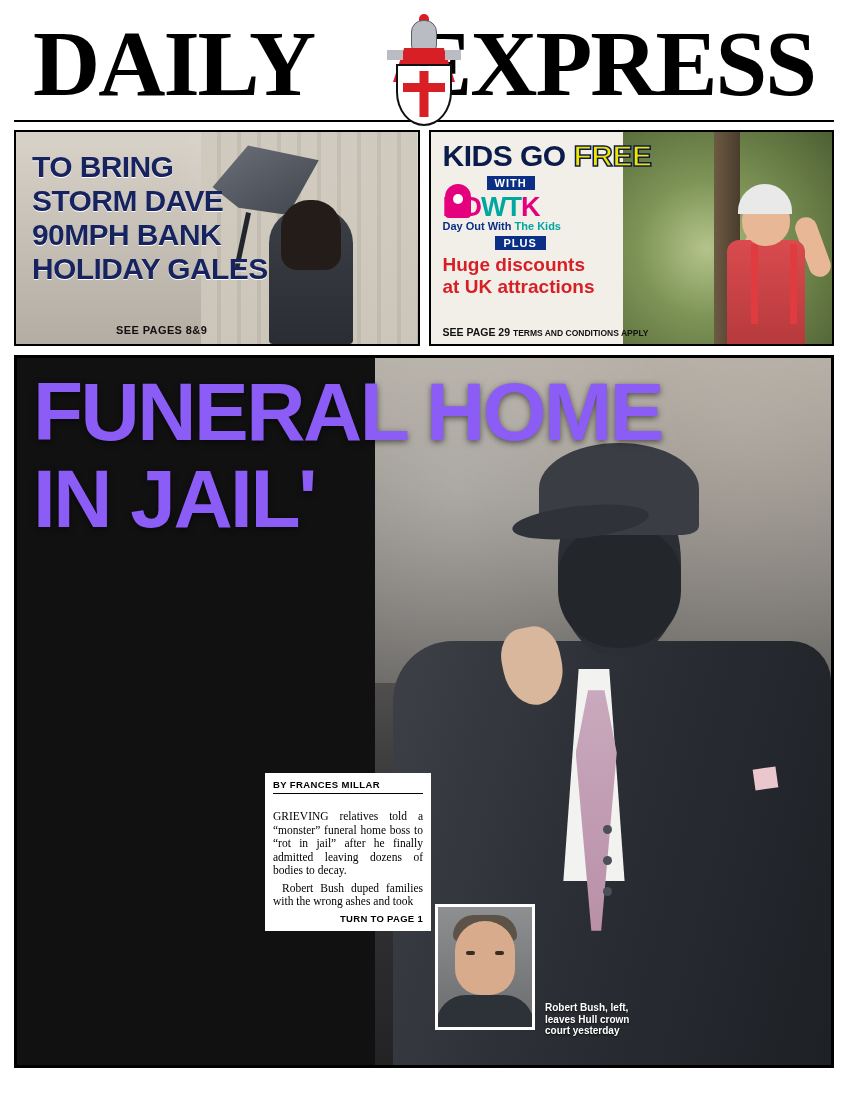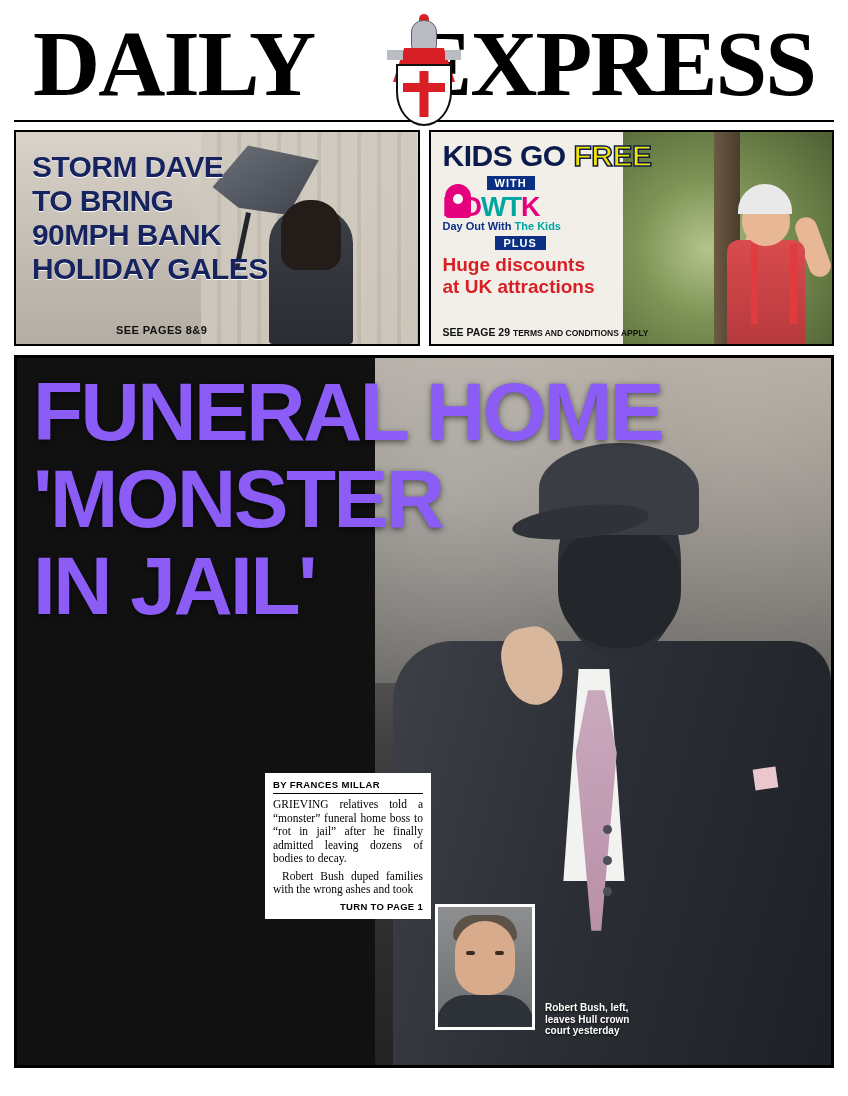--- a/index.html
+++ b/index.html
@@ -560,21 +560,21 @@
     color: #000;
     padding: 6px 8px 7px 8px;
     box-sizing: border-box;
   }
   .byline {
     font-size: 9.5px;
     font-weight: bold;
     letter-spacing: 0.4px;
     border-bottom: 1px solid #000;
     padding-bottom: 3px;
-    margin-bottom: 4px;
+    margin-bottom: 16px;
   }
   .standfirst p {
     margin: 0 0 4px 0;
     font-family: "Liberation Serif", serif;
     font-size: 11.5px;
     line-height: 13.5px;
     text-align: justify;
   }
   .standfirst p.indent { text-indent: 9px; }
   .turn {
@@ -673,22 +673,22 @@
 
     <div class="promo promo-storm">
       <div class="storm-photo">
         <div class="storm-building"></div>
         <div class="storm-umbrella"></div>
         <div class="storm-handle"></div>
         <div class="storm-person"></div>
         <div class="storm-hair"></div>
       </div>
       <div class="storm-text">
+        <div class="storm-head">TO BRING</div>
         <div class="storm-head">STORM DAVE</div>
-        <div class="storm-head">TO BRING</div>
         <div class="storm-head">90MPH BANK</div>
         <div class="storm-head">HOLIDAY GALES</div>
       </div>
       <div class="storm-see">SEE PAGES 8&amp;9</div>
     </div>
 
     <div class="promo promo-kids">
       <div class="kids-photo">
         <div class="tree"></div>
         <div class="kid-arm-l"></div>
@@ -739,21 +739,20 @@
       <div class="pocket-square"></div>
       <div class="buttons">
         <span></span>
         <span></span>
         <span></span>
       </div>
     </div>
 
     <div class="headline">
       <span class="l">FUNERAL HOME</span>
-      <span class="l">'MONSTER</span>
       <span class="l">IN JAIL'</span>
     </div>
 
     <div class="standfirst">
       <div class="byline">BY FRANCES MILLAR</div>
       <p>GRIEVING relatives told a “monster” funeral home boss to “rot in jail” after he finally admitted leaving dozens of bodies to decay.</p>
       <p class="indent">Robert Bush duped families with the wrong ashes and took</p>
       <div class="turn">TURN TO PAGE 1</div>
     </div>
 

